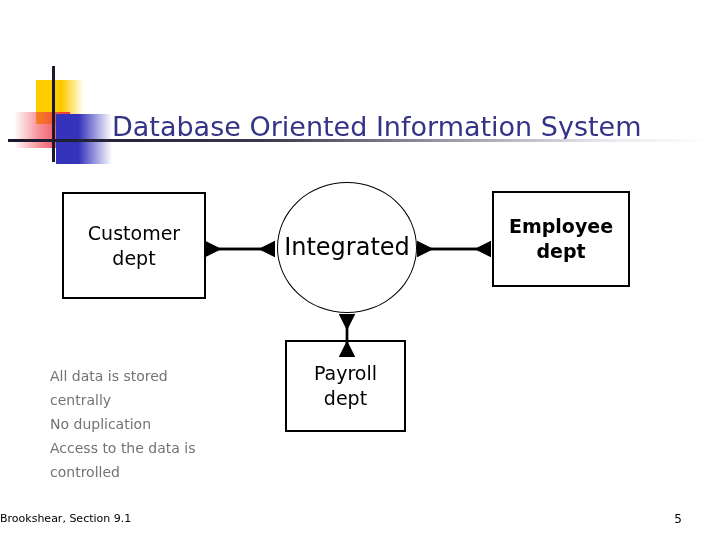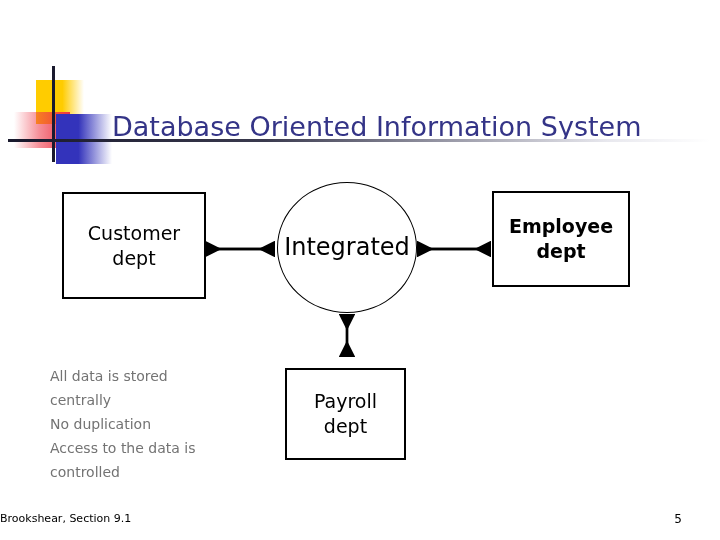--- a/index.html
+++ b/index.html
@@ -108,21 +108,21 @@
   }
   #box-customer {
     left: 62px; top: 192px;
     width: 144px; height: 107px;
   }
   #box-employee {
     left: 492px; top: 191px;
     width: 138px; height: 96px; font-weight: bold;
   }
   #box-payroll {
-    left: 285px; top: 368px;
+    left: 285px; top: 340px;
     width: 121px; height: 92px;
   }
 
   .node-ellipse {
     position: absolute;
     border: 1px solid #000000;
     border-radius: 50%;
     background: #ffffff;
     box-sizing: border-box;
     display: flex;

